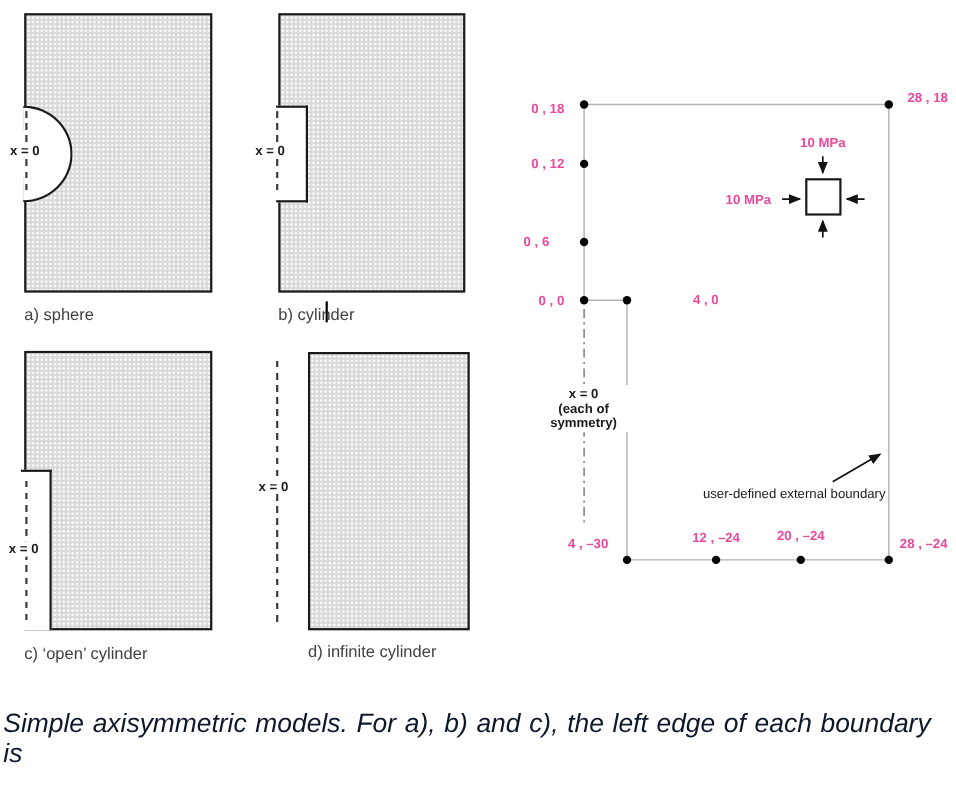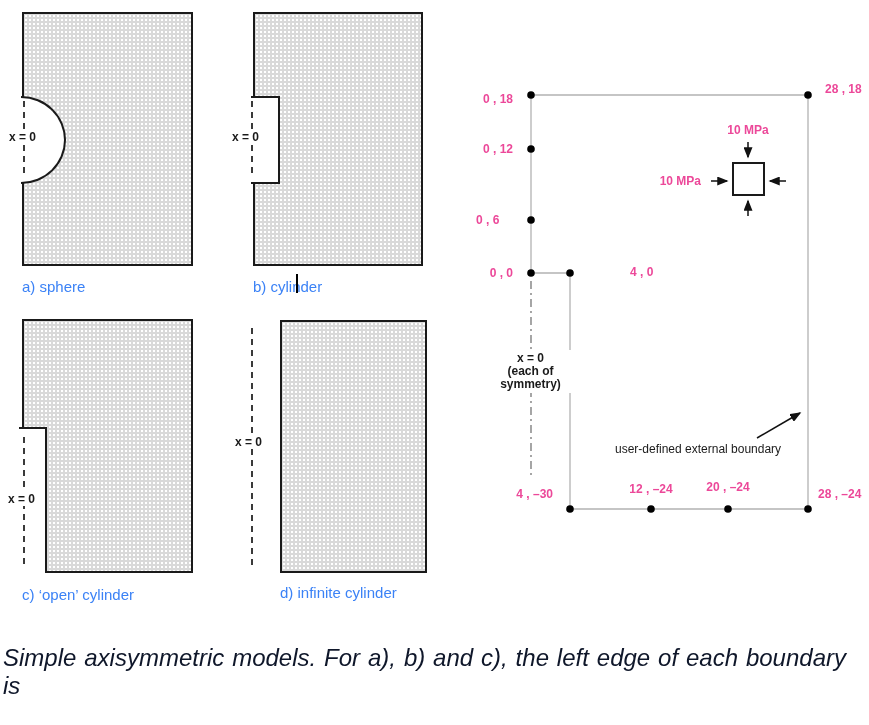--- a/index.html
+++ b/index.html
@@ -30,30 +30,30 @@
   }
   .axis-dash {
     position:absolute; width:2px;
     background:repeating-linear-gradient(180deg, #3a3a3a 0 6px, rgba(0,0,0,0) 6px 11px);
   }
   .axis-label {
     position:absolute; font-size:12px; font-weight:bold; color:#1a1a1a;
     background:#ffffff; padding:0 1px; white-space:nowrap; line-height:14px;
   }
   .panel-caption {
-    position:absolute; font-size:15px; color:#3b82f6; white-space:nowrap; line-height:18px;
+    position:absolute; font-size:15px; color:#404040; white-space:nowrap; line-height:18px;
   }
   .cursor-bar { position:absolute; width:1.5px; background:#000; }
   .coord {
     position:absolute; font-size:12px; font-weight:bold; color:#ec4899;
     white-space:nowrap; line-height:14px;
   }
   .note {
     position:absolute; font-size:12px; font-weight:normal; color:#1a1a1a;
-    white-space:nowrap; line-height:14px;
+    white-space:nowrap; line-height:14px;margin-left:24px;
   }
   .sym-label {
     position:absolute; font-size:12px; font-weight:bold; color:#1a1a1a;
     text-align:center; line-height:13px; background:#ffffff; padding:2px 0;
   }
   .diagram-svg { position:absolute; left:0; top:0; pointer-events:none; }
   .fig-caption {
     position:absolute; left:3px; top:644px; width:843px;
     font-size:24px; font-style:italic; color:#0f172a; line-height:27.5px;
   }

